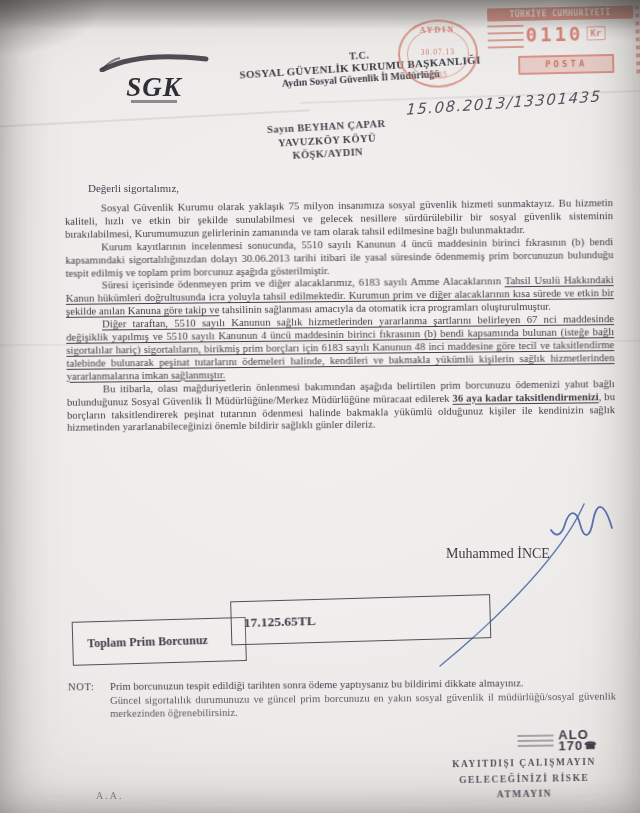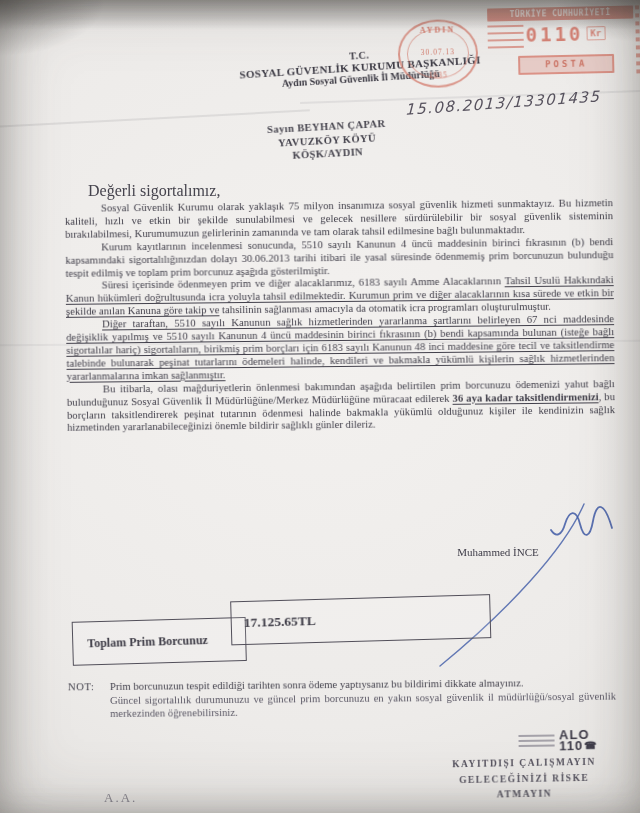--- a/index.html
+++ b/index.html
@@ -66,35 +66,35 @@
     background:repeating-linear-gradient(180deg,rgba(212,120,106,.75) 0 4px,transparent 4px 8px);}
 
   .handwritten{position:absolute;left:406px;top:94px;
     font-family:"DejaVu Sans",sans-serif;font-style:italic;font-size:15px;
     letter-spacing:1.5px;color:#57525e;transform:rotate(-4deg) skewX(-8deg);}
 
   .recipient{position:absolute;left:232px;top:120px;width:190px;text-align:center;
     transform:rotate(-3deg);font-weight:bold;font-size:10.5px;line-height:13.5px;
     letter-spacing:.4px;color:#46444e;filter:blur(.25px);}
 
-  .greeting{position:absolute;left:88px;top:182px;font-size:16px;color:#45434d;filter:blur(.2px);}
+  .greeting{position:absolute;left:88px;top:182px;font-size:11px;color:#45434d;filter:blur(.2px);}
 
   
   .letter-body{position:absolute;left:66px;top:199px;width:548px;
     transform:rotate(-.6deg);font-size:10.7px;line-height:12.9px;
     text-align:justify;color:#413f4a;filter:blur(.22px);}
   .para{text-indent:36px;margin:0;}
   .seg-u{text-decoration:underline;text-underline-offset:1.5px;}
   .seg-b{font-weight:bold;}
 
   
   .sig{position:absolute;left:378px;top:496px;width:262px;height:180px;pointer-events:none;}
   .sig svg{position:absolute;left:0;top:-10px;overflow:visible;}
   .sig-name{position:absolute;left:40px;top:50px;width:160px;text-align:center;
-    font-size:11px;color:#3e3c48;filter:blur(.2px);}
+    font-size:14px;color:#3e3c48;filter:blur(.2px);}
   .sig-title{position:absolute;left:6px;top:65px;width:214px;text-align:center;
     font-size:11px;color:#3e3c48;filter:blur(.2px);}
 
   
   .debt{position:absolute;left:72px;top:596px;width:416px;height:70px;transform:rotate(-1.6deg);}
   .debt-cell{position:absolute;border:1.5px solid #514e59;display:flex;align-items:center;
     color:#3d3b46;background:rgba(255,255,255,.12);filter:blur(.15px);}
   .debt-label{left:0;top:20px;width:158px;height:42px;padding-left:14px;
     font-weight:bold;font-size:12px;}
   .debt-value{left:159px;top:4px;width:246px;height:42px;padding-left:12px;
@@ -113,29 +113,37 @@
     transform:rotate(-1deg);color:#4c4956;}
   .alo-row{display:flex;justify-content:flex-end;align-items:center;gap:5px;padding-right:14px;}
   .alo-lines{width:36px;}
   .alo-lines div{height:2.5px;background:#807d88;margin:2.5px 0;opacity:.65;}
   .alo-text{font-family:"Liberation Sans",sans-serif;font-weight:bold;font-size:13px;
     line-height:11px;letter-spacing:1px;color:#3e3b48;text-align:left;filter:blur(.25px);}
   .alo-num{display:flex;align-items:center;gap:1px;}
   .phone-glyph{font-size:10px;}
   .campaign{margin-top:4px;text-align:center;font-weight:bold;font-size:9.5px;
     letter-spacing:1.5px;line-height:15.5px;color:#56535f;filter:blur(.3px);}
-  .agency{position:absolute;left:104px;top:790px;font-size:13px;letter-spacing:2px;
+  .agency{position:absolute;left:96px;top:790px;font-size:10px;letter-spacing:2px;
     color:#8a8790;}
 </style>
 </head>
 <body>
 
 <div class="photo">
   <div class="paper"></div>
 
+  <div class="sgk-logo">
+    <svg width="116" height="22" viewBox="0 0 116 22">
+      <path d="M6,20 Q42,1 110,9" fill="none" stroke="#34323b" stroke-width="5" stroke-linecap="round" opacity="0.85"></path>
+      <path d="M6,20 Q14,10 24,8" fill="none" stroke="#34323b" stroke-width="2" opacity="0.6"></path>
+    </svg>
+    <div class="sgk-text">SGK</div>
+    <div class="sgk-tagline"></div>
+  </div>
 
   <div class="hdr-center">
     <div class="hdr-tc">T.C.</div>
     <div class="hdr-org">SOSYAL GÜVENLİK KURUMU BAŞKANLIĞI</div>
     <div class="hdr-office">Aydın Sosyal Güvenlik İl Müdürlüğü</div>
   </div>
 
   <div class="meter">
     <div class="stamp-circle">
       <div class="stamp-circle-inner"></div>
@@ -199,21 +207,21 @@
   <div class="footer-right">
     <div class="alo-row">
       <div class="alo-lines">
         <div></div>
           <div></div>
           <div></div>
       </div>
       <div class="alo-text">
         <div>ALO</div>
         <div class="alo-num">
-          <span>110</span>
+          <span>170</span>
           <span class="phone-glyph">☎</span>
         </div>
       </div>
     </div>
     <div class="campaign">
       <div>KAYITDIŞI ÇALIŞMAYIN</div>
       <div>GELECEĞİNİZİ RİSKE</div>
       <div>ATMAYIN</div>
     </div>
   </div>

